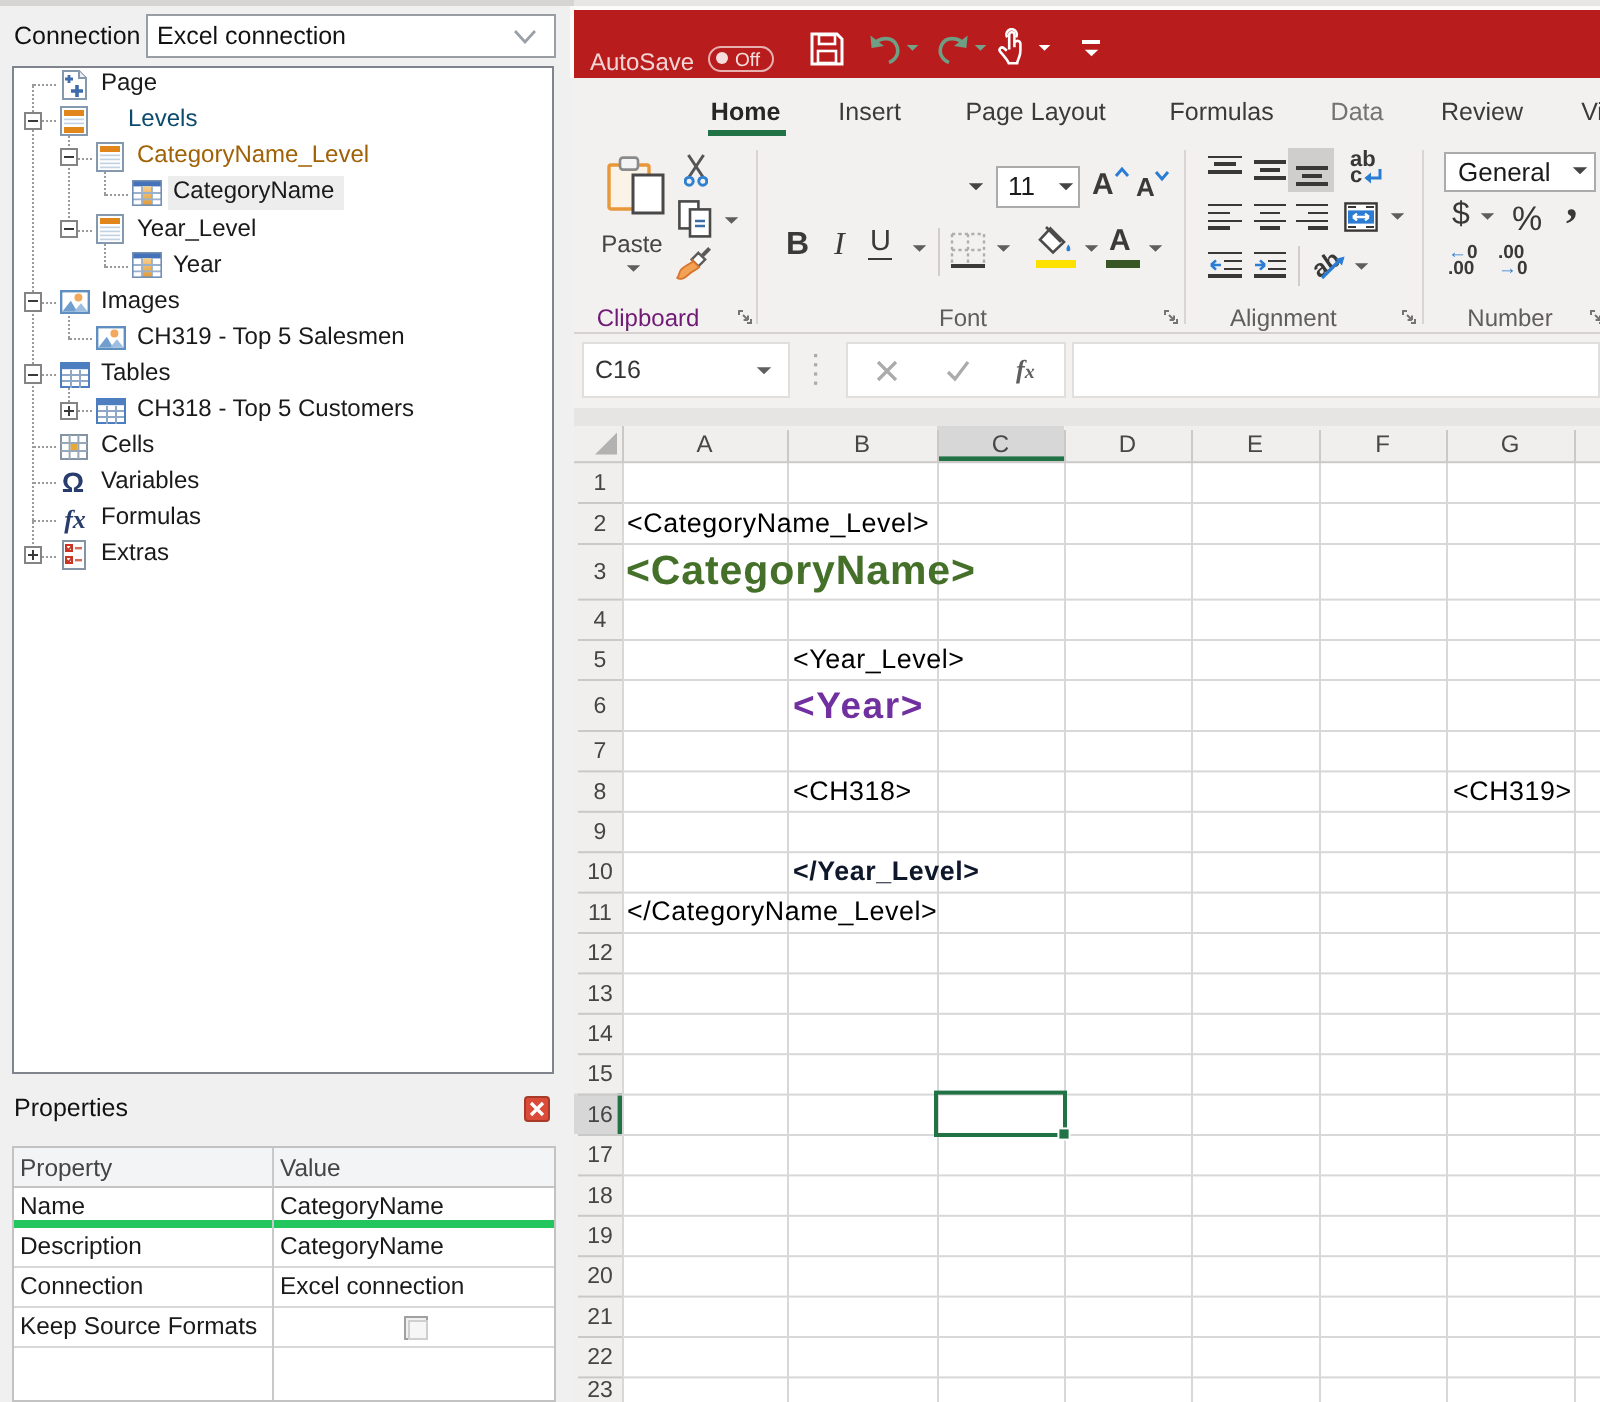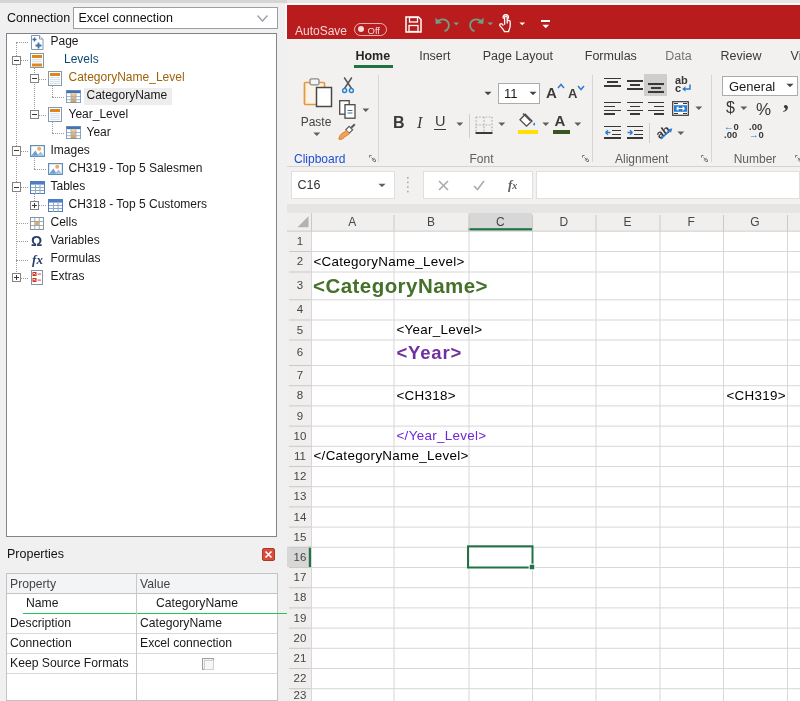--- a/index.html
+++ b/index.html
@@ -155,21 +155,21 @@
       <div style="position:absolute;left:7px;top:546.5px;font-size:12.5px;color:#111">Properties</div>
       <svg style="position:absolute;left:261.5px;top:548px" width="13" height="13" viewBox="0 0 13 13">
         <rect x="0.5" y="0.5" width="12" height="12" rx="1.5" fill="#da4c39" stroke="#a83a2a"></rect>
         <path d="M3.5 3.5 9.5 9.5M9.5 3.5 3.5 9.5" stroke="#fff" stroke-width="1.6"></path>
       </svg>
       <div style="position:absolute;left:5.5px;top:572.5px;width:272px;height:128.5px;background:#fff;border:1px solid #c3c3c3;box-sizing:border-box">
         <div style="position:absolute;left:0;top:0;width:100%;height:20px;background:#f3f4f5;border-bottom:1px solid #c3c3c3;box-sizing:border-box">
           <span style="position:absolute;left:3.5px;top:3px;font-size:12.2px;color:#444">Property</span>
           <span style="position:absolute;left:133.5px;top:3px;font-size:12.2px;color:#444">Value</span>
         </div>
-        <div style="position:absolute;left:16px;top:20px;width:100%;height:20px;border-bottom:1px solid #22c55e;box-sizing:border-box">
+        <div style="position:absolute;left:0;top:20px;width:100%;height:20px;border-bottom:4px solid #22c55e;box-sizing:border-box">
           <span style="position:absolute;left:3.5px;top:2.8px;font-size:12.2px;color:#1a1a1a;white-space:nowrap">Name</span>
           <span style="position:absolute;left:133.5px;top:2.8px;font-size:12.2px;color:#1a1a1a;white-space:nowrap">CategoryName</span>
         </div>
         <div style="position:absolute;left:0;top:40px;width:100%;height:20px;border-bottom:1px solid #d8d8d8;box-sizing:border-box">
           <span style="position:absolute;left:3.5px;top:2.8px;font-size:12.2px;color:#1a1a1a;white-space:nowrap">Description</span>
           <span style="position:absolute;left:133.5px;top:2.8px;font-size:12.2px;color:#1a1a1a;white-space:nowrap">CategoryName</span>
         </div>
         <div style="position:absolute;left:0;top:60px;width:100%;height:20px;border-bottom:1px solid #d8d8d8;box-sizing:border-box">
           <span style="position:absolute;left:3.5px;top:2.8px;font-size:12.2px;color:#1a1a1a;white-space:nowrap">Connection</span>
           <span style="position:absolute;left:133.5px;top:2.8px;font-size:12.2px;color:#1a1a1a;white-space:nowrap">Excel connection</span>
@@ -254,21 +254,21 @@
           <path d="M8.5 10.5h5M8.5 13h5" stroke="#3a6ea5" stroke-width="1.2"></path>
         </svg>
         <svg style="position:absolute;left:361.5px;top:108px" width="7.5" height="4.125" viewBox="0 0 10 5.5">
           <path d="M0.5 0.8 5 5.2 9.5 0.8z" fill="#5f5e5c"></path>
         </svg>
         <svg style="position:absolute;left:338px;top:123px" width="18" height="17" viewBox="0 0 18 17">
           <path d="M16.8 1.2 13.2 4.8" stroke="#5a5a5a" stroke-width="2"></path>
           <path d="M11.2 3.4 14.6 6.8 11.2 10.2 7.8 6.8z" fill="#fff" stroke="#5a5a5a" stroke-width="1.2"></path>
           <path d="M8.2 7.2 11.6 10.6c-1.5 1.5-3.5 2-5 3.4-0.9 0.9-1.8 1.9-3.4 2.3-0.9 0.2-2.1 0.1-2.6-0.4 1.1-1.2 0.8-2.3 1.6-3.6 1-1.7 2.8-2.3 6-4.3z" fill="#f2a255" stroke="#d8742a" stroke-width="0.9"></path>
         </svg>
-        <div style="position:absolute;left:294px;top:151.5px;width:60px;font-size:12px;color:#1d4ed8">Clipboard</div>
+        <div style="position:absolute;left:294px;top:151.5px;width:60px;text-align:center;font-size:12px;color:#701a75">Clipboard</div>
         <svg style="position:absolute;left:368.5px;top:154.5px" width="7" height="7" viewBox="0 0 7 7">
           <path d="M0.5 2.5v-2h2M6.5 4.5v2h-2" fill="none" stroke="#767472" stroke-width="1"></path>
           <path d="M2.5 2.5 5 5M5 5v-2.2M5 5h-2.2" stroke="#767472" stroke-width="1" fill="none"></path>
         </svg>
         <div style="position:absolute;left:378px;top:75px;width:1px;height:87px;background:#d8d5d2"></div>
         <svg style="position:absolute;left:483.5px;top:90.5px" width="8" height="4.4" viewBox="0 0 10 5.5">
           <path d="M0.5 0.8 5 5.2 9.5 0.8z" fill="#444"></path>
         </svg>
         <div style="position:absolute;left:498px;top:82.5px;width:42px;height:21.5px;background:#fff;border:1px solid #ababab;box-sizing:border-box">
           <div style="position:absolute;left:5px;top:50%;transform:translateY(-50%);font-size:13px;color:#1a1a1a;white-space:nowrap">11</div>
@@ -546,16 +546,16 @@
             <rect x="181.0" y="333.3" width="64.5" height="21.19999999999999" fill="none" stroke="#217346" stroke-width="2"></rect>
             <rect x="242.2" y="351.2" width="5.6" height="5.6" fill="#217346" stroke="#ffffff" stroke-width="1"></rect>
           </svg>
         </div>
         <div style="position:absolute;left:313.5px;top:251.5px;height:20px;line-height:20px;font-size:13.4px;color:#000;font-weight:400;letter-spacing:0.3px;white-space:nowrap">&lt;CategoryName_Level&gt;</div>
         <div style="position:absolute;left:313px;top:271.5px;height:27.5px;line-height:27.5px;font-size:20.5px;color:#44702a;font-weight:700;letter-spacing:0.45px;white-space:nowrap">&lt;CategoryName&gt;</div>
         <div style="position:absolute;left:396.5px;top:320px;height:20px;line-height:20px;font-size:13.4px;color:#000;font-weight:400;letter-spacing:0.3px;white-space:nowrap">&lt;Year_Level&gt;</div>
         <div style="position:absolute;left:396.5px;top:339.5px;height:25px;line-height:25px;font-size:18.5px;color:#7030a0;font-weight:700;letter-spacing:0.8px;white-space:nowrap">&lt;Year&gt;</div>
         <div style="position:absolute;left:396.5px;top:385.5px;height:20px;line-height:20px;font-size:13.4px;color:#000;font-weight:400;letter-spacing:0.3px;white-space:nowrap">&lt;CH318&gt;</div>
         <div style="position:absolute;left:726.5px;top:385.5px;height:20px;line-height:20px;font-size:13.4px;color:#000;font-weight:400;letter-spacing:0.3px;white-space:nowrap">&lt;CH319&gt;</div>
-        <div style="position:absolute;left:396.5px;top:426px;height:20px;line-height:20px;font-size:13.4px;color:#6d28d9;font-weight:400;letter-spacing:0.3px;white-space:nowrap">&lt;/Year_Level&gt;</div>
+        <div style="position:absolute;left:396.5px;top:426px;height:20px;line-height:20px;font-size:13.4px;color:#0f172a;font-weight:700;letter-spacing:0.3px;white-space:nowrap">&lt;/Year_Level&gt;</div>
         <div style="position:absolute;left:313.5px;top:446px;height:20px;line-height:20px;font-size:13.4px;color:#000;font-weight:400;letter-spacing:0.3px;white-space:nowrap">&lt;/CategoryName_Level&gt;</div>
       </div>
     </div>
   </div>
 </body></html>

